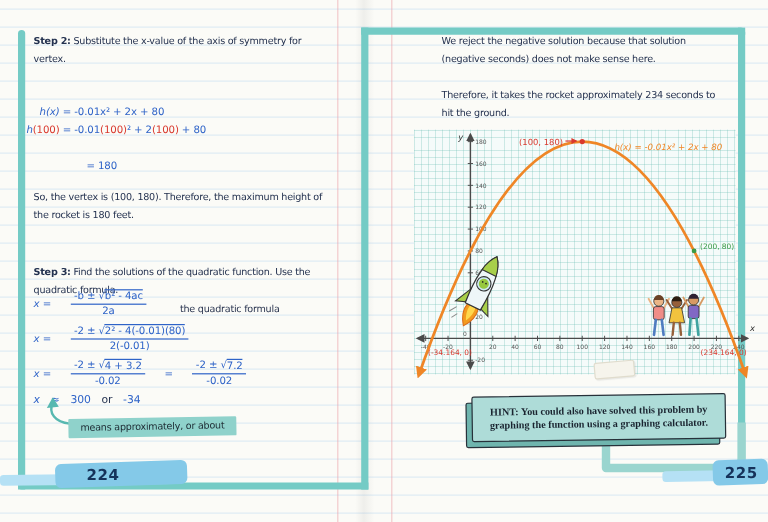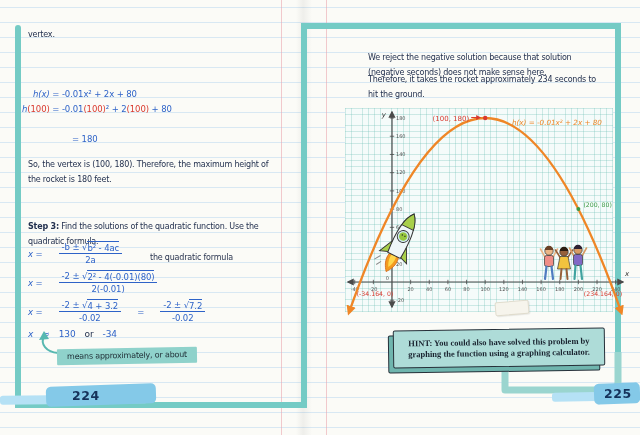--- a/index.html
+++ b/index.html
@@ -57,21 +57,21 @@
   #formula3 { left:28px; top:300px; }
   #solution { left:28px; top:329px; font-size:9px; }
   #solution .sp { margin-right:9px; }
 
   #callout { left:57px; top:348px; background:#8fd2cb; color:#1d2b33; font-size:8px;
     letter-spacing:-0.2px; padding:3px 10px 4px 10px; transform:rotate(-1deg);
     border-radius:1px; white-space:nowrap; }
   #callout-arrow { left:34px; top:331px; }
 
   
-  #para1 { left:368px; top:27px;margin-top:23px; }
+  #para1 { left:368px; top:27px; }
   #para2 { left:368px; top:72px; }
 
   
   #graph-grid { left:345px; top:108px; width:268px; height:204px;
     background-color:#f5fbfa;
     background-image:
       repeating-linear-gradient(to right,  rgba(108,190,180,0.30) 0 0.8px, transparent 0.8px 5.8px),
       repeating-linear-gradient(to bottom, rgba(108,190,180,0.30) 0 0.8px, transparent 0.8px 5.8px); }
   #graph-svg { left:345px; top:108px; width:285px; height:204px; overflow:visible; }
 
@@ -109,20 +109,21 @@
   <div class="vline" style="left:326px; background:rgba(233,160,170,0.55);"></div>
   <div id="fold"></div>
 
   <div class="teal" id="frame-left-bar"></div>
   <div class="teal" id="frame-bottom-bar"></div>
   <div class="teal" id="frame-fold-bar"></div>
   <div class="teal" id="frame-top-bar"></div>
   <div class="teal" id="frame-right-bar"></div>
 
   <div class="abs hand" id="step2">
+    <div class="line15"><span class="b">Step 2:</span> <span>Substitute the x-value of the axis of symmetry for</span></div>
     <div class="line15">vertex.</div>
   </div>
 
   <div class="abs mathline blue line15" id="math-a"><span class="it">h(x)</span><span> = -0.01x² + 2x + 80</span></div>
   <div class="abs mathline blue line15" id="math-b"><span class="it">h</span><span class="red">(100)</span><span> = -0.01</span><span class="red">(100)</span><span>² + 2</span><span class="red">(100)</span><span> + 80</span></div>
   <div class="abs mathline blue line15" id="math-d">= 180</div>
 
   <div class="abs hand" id="vertex-sentence">
     <div class="line15">So, the vertex is (100, 180). Therefore, the maximum height of</div>
     <div class="line15">the rocket is 180 feet.</div>
@@ -159,21 +160,21 @@
     <span> = </span>
     <span class="frac">
         <span class="num"><span>-2 ± √</span><span class="ovl">7.2</span></span>
         <span class="den">-0.02</span>
       </span>
   </div>
 
   <div class="abs frow" id="solution">
     <span class="it sp">x</span>
     <span class="sp">≈</span>
-    <span class="sp">130</span>
+    <span class="sp">300</span>
     <span class="sp" style="color:#23314f">or</span>
     <span>-34</span>
   </div>
 
   <svg class="abs" id="callout-arrow" width="28" height="24">
     <path d="M24,22 C12,21 6,13 10,5" fill="none" stroke="#57b8b0" stroke-width="2" stroke-linecap="round"></path>
     <polygon points="10,0 5,9 15,8" fill="#57b8b0"></polygon>
   </svg>
   <div class="abs" id="callout">means approximately, or about</div>
 

